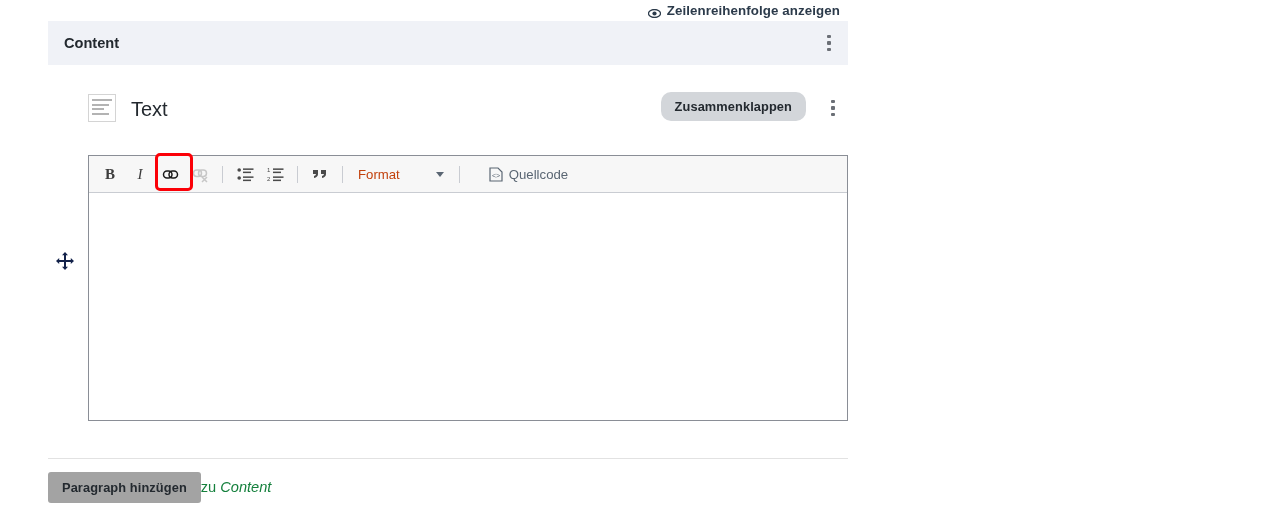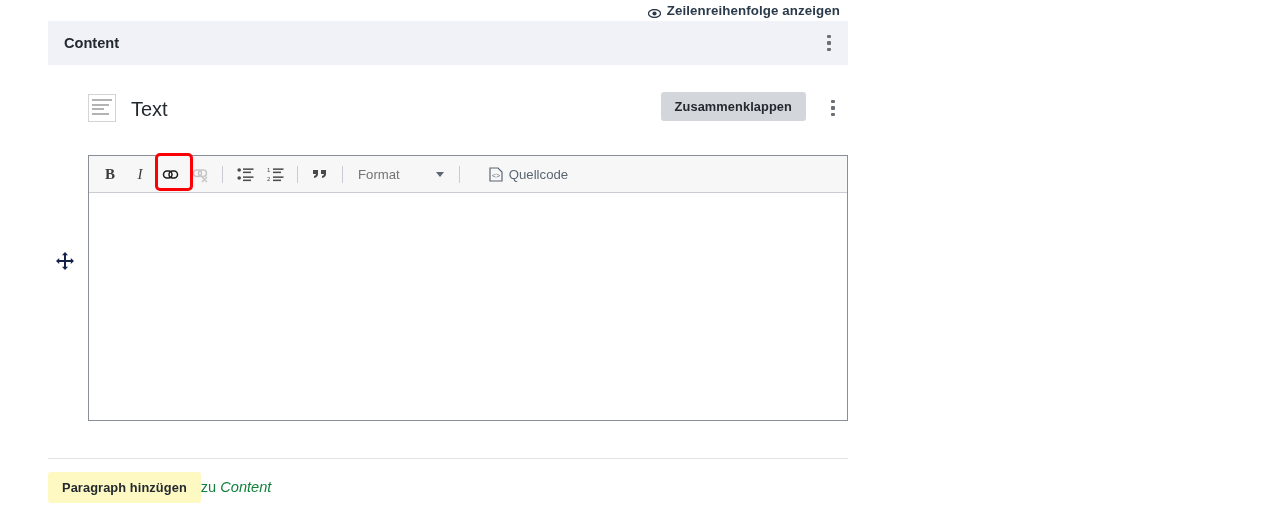--- a/index.html
+++ b/index.html
@@ -127,21 +127,21 @@
     top: 4px;
     font-size: 20px;
     color: #23292f;
   }
   .collapse-btn {
     position: absolute;
     right: 42px;
     top: -2px;
     background: #d3d6da;
     border: none;
-    border-radius: 3px;
+    border-radius: 10px;
     padding: 7px 14px;
     font-family: "Liberation Sans", sans-serif;
     font-size: 12.8px;
     font-weight: bold;
     color: #23292f;
     cursor: pointer;
     letter-spacing: 0.1px;
   }
   .text-row .kebab {
     position: absolute;
@@ -206,21 +206,21 @@
     pointer-events: none;
     z-index: 5;
   }
   .tb-format {
     display: inline-flex;
     align-items: center;
     height: 26px;
     padding: 0 6px;
     margin: 7px 2px;
     cursor: pointer;
-    color: #737373;
+    color: #c2410c;
     font-size: 13.2px;
   }
   .tb-format .caret {
     margin-left: 36px;
     width: 0; height: 0;
     border-left: 4px solid transparent;
     border-right: 4px solid transparent;
     border-top: 5px solid #5a6673;
   }
   .tb-source {
@@ -250,21 +250,21 @@
   }
   .add-row {
     position: absolute;
     left: 48px;
     top: 472px;
     height: 30px;
     display: flex;
     align-items: center;
   }
   .add-btn {
-    background: #fef9c3;
+    background: #a3a3a3;
     border: none;
     border-radius: 3px;
     padding: 8px 14px;
     font-family: "Liberation Sans", sans-serif;
     font-size: 12.8px;
     font-weight: bold;
     color: #23292f;
     cursor: pointer;
     letter-spacing: 0.1px;
   }

